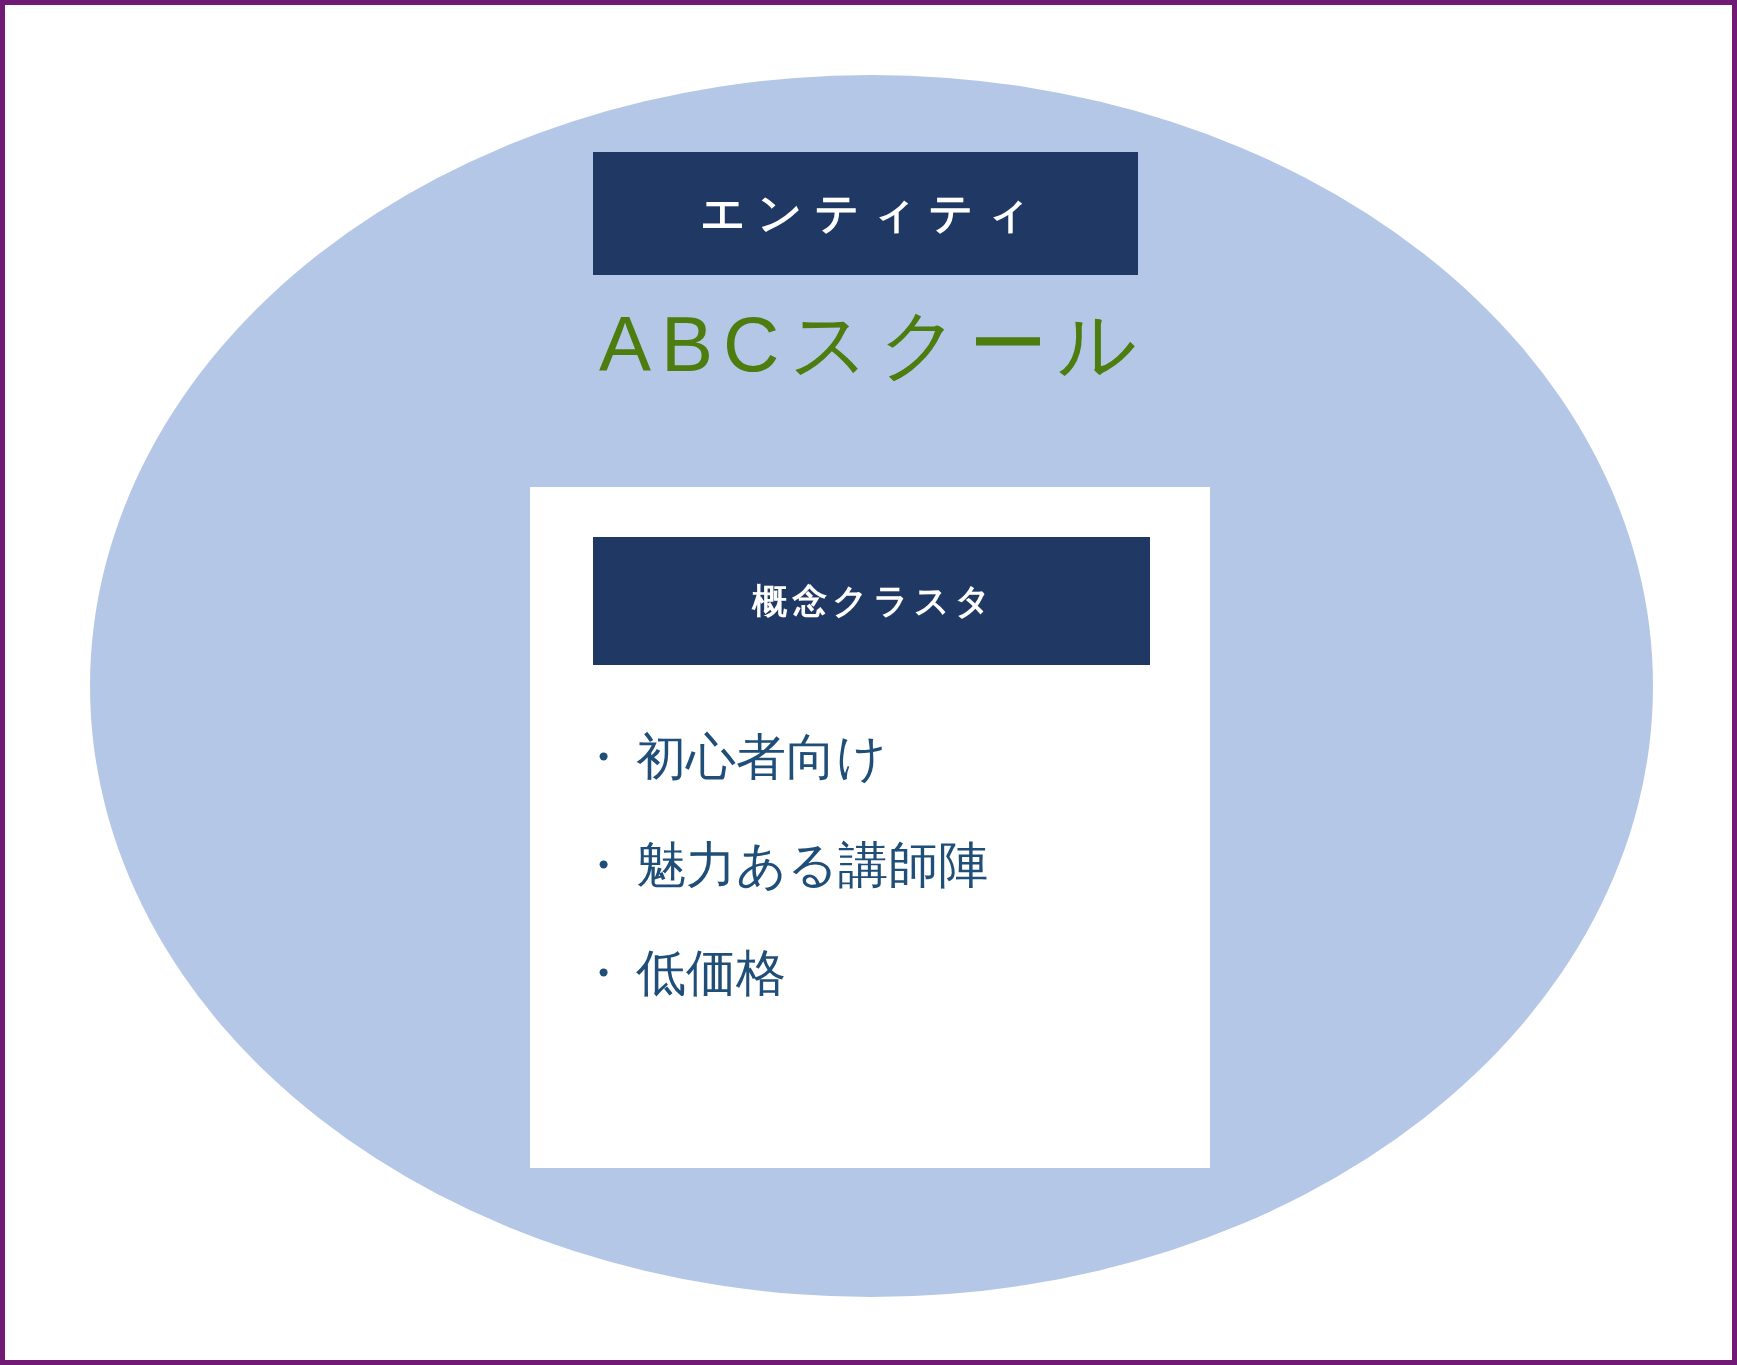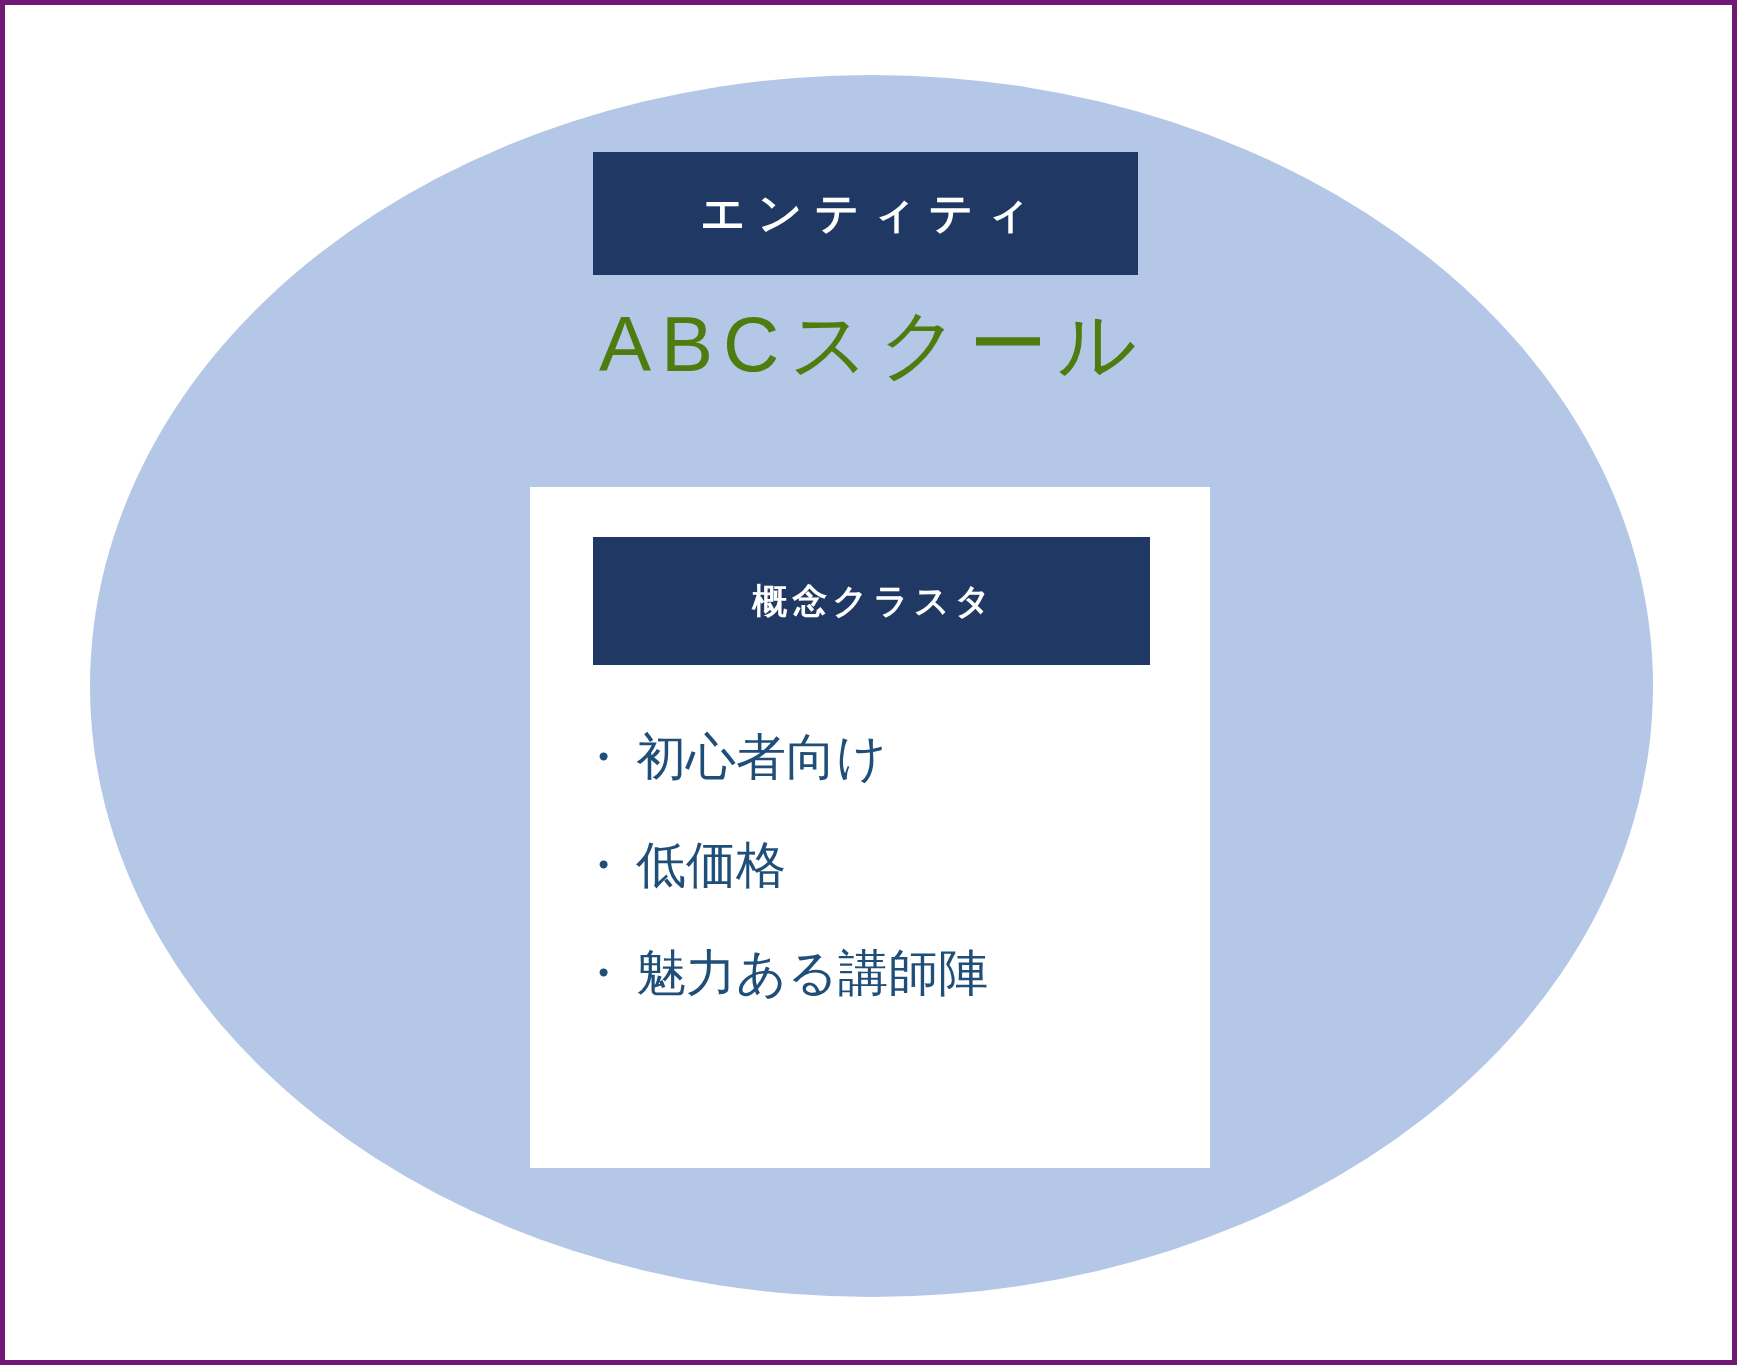--- a/index.html
+++ b/index.html
@@ -116,22 +116,22 @@
 
     <div class="cluster-header">
       <span class="label">概念クラスタ</span>
     </div>
 
     <ul class="cluster-list">
       <li>
         <span class="bullet">・</span><span>初心者向け</span>
       </li>
       <li>
-        <span class="bullet">・</span><span>低価格</span>
+        <span class="bullet">・</span><span>魅力ある講師陣</span>
       </li>
       <li>
-        <span class="bullet">・</span><span>魅力ある講師陣</span>
+        <span class="bullet">・</span><span>低価格</span>
       </li>
     </ul>
 
   </div>
 
 </div>
 
 </body></html>

